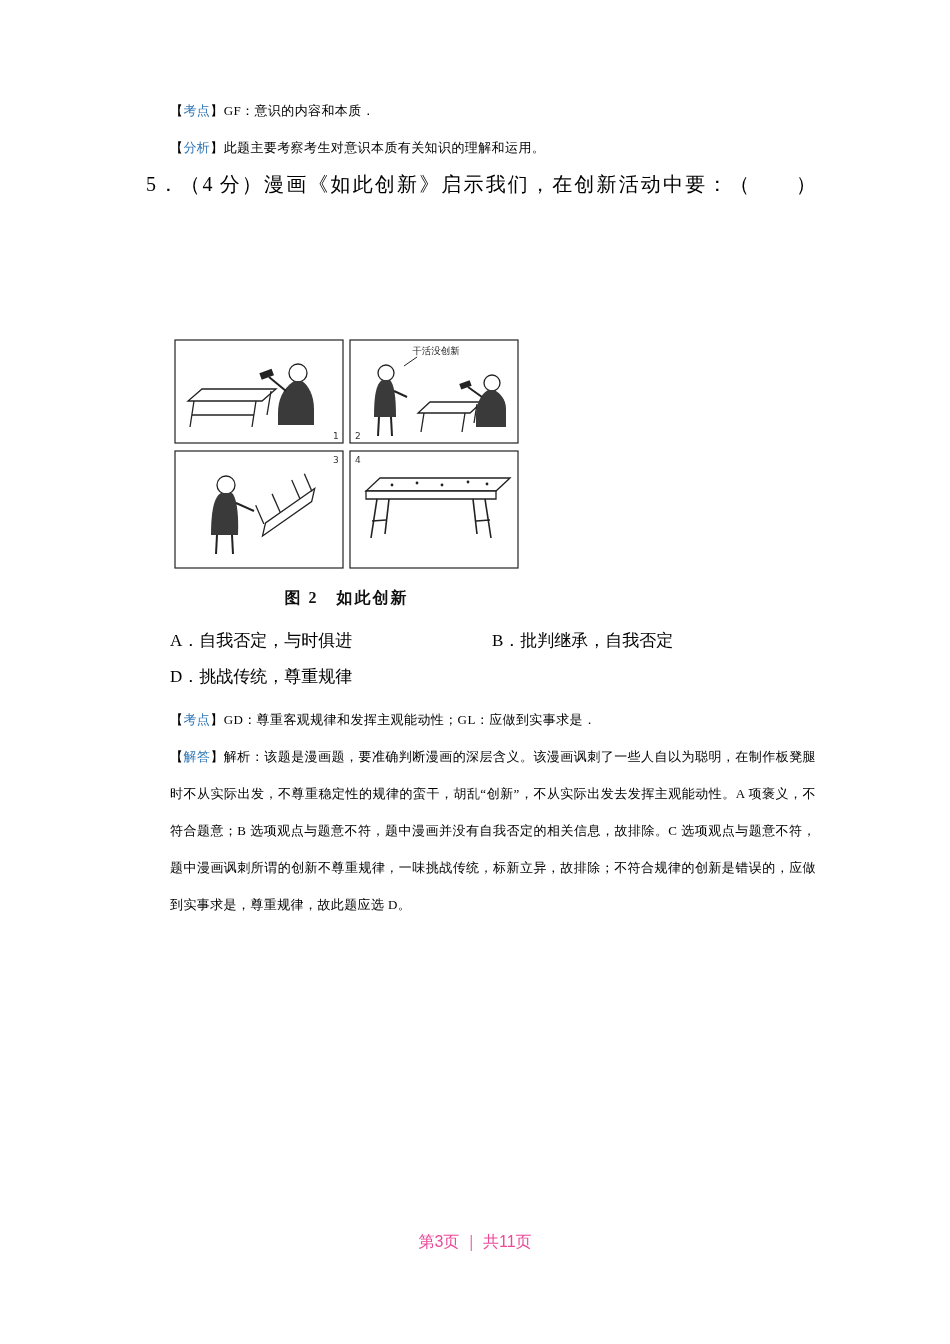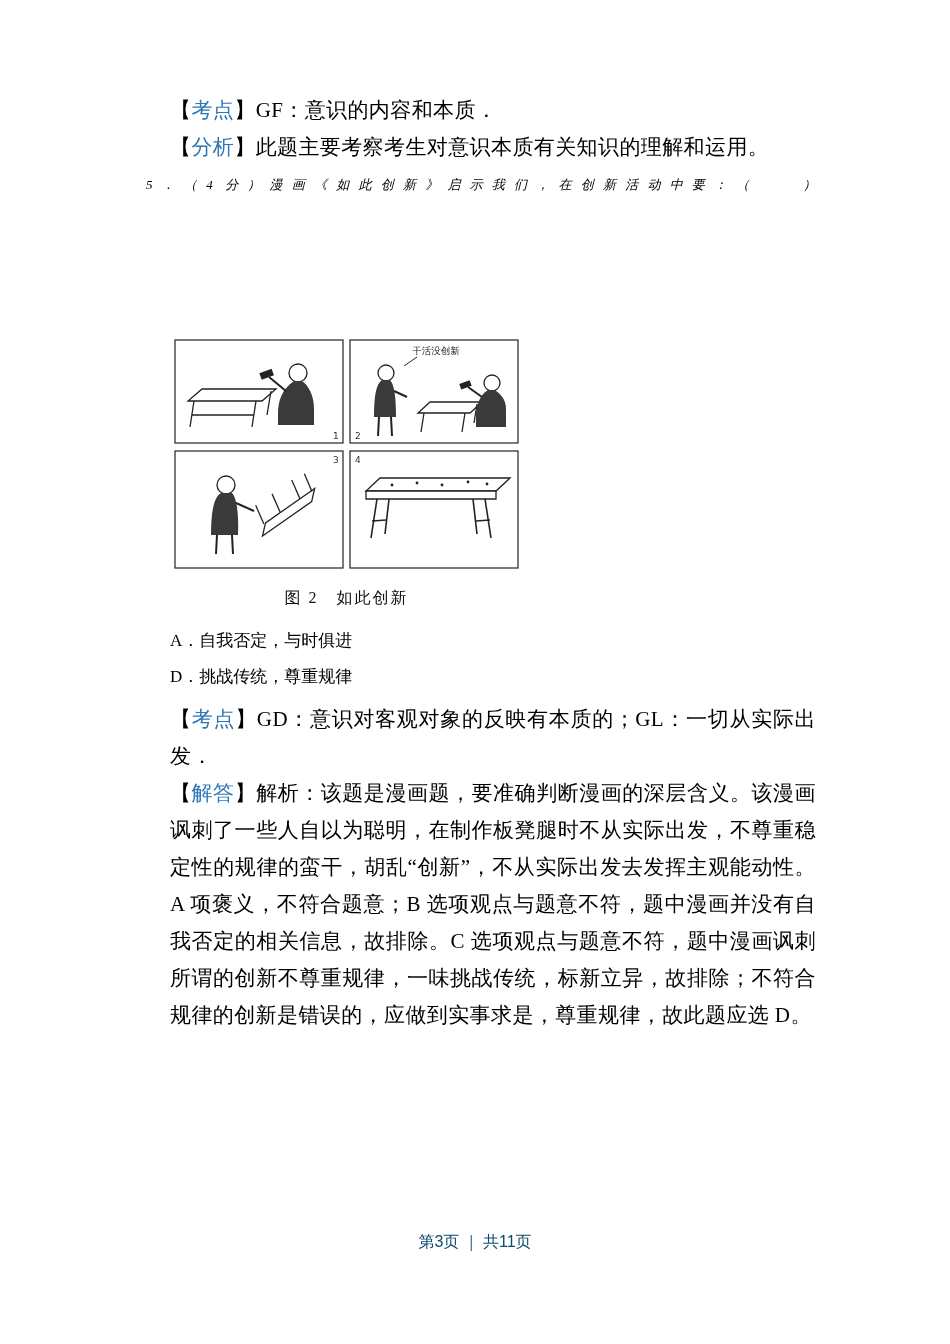--- a/index.html
+++ b/index.html
@@ -7,56 +7,56 @@
     width: 950px; height: 1344px;
     background: #ffffff;
     font-family: "Liberation Serif", "DejaVu Serif", serif;
     color: #000;
     overflow: hidden;
   }
   .page { position: relative; width: 950px; height: 1344px; }
   .content { position: absolute; left: 170px; top: 92px; width: 646px; }
   .para {
     margin: 0;
-    font-size: 21px;
+    font-size: 13px;
     line-height: 37px;
     text-align: justify;
     letter-spacing: 0.4px;
   }
   .bk { color: #000; }
   .tag { color: #2e75b6; }
   .question {
     margin: 0 0 0 -24px;
-    font-size: 13px;
+    font-size: 20px;
     line-height: 37px;
     text-align: justify;
     text-align-last: justify;
-    font-style: italic;
   }
   .comic-wrap { margin: 136px 0 0 4px; width: 345px; }
   .comic-caption {
     width: 345px;
     text-align: center;
     font-size: 16px;
     line-height: 26px;
     margin-top: 12px;
     letter-spacing: 2px;
     color: #111;
+    font-weight: bold;
   }
   .options { margin-top: 12px; }
   .opt-row { display: flex; font-size: 17px; line-height: 36px; }
   .opt-a { width: 322px; }
   .opt-b { flex: 1; }
   .ans2 { margin-top: 6px; }
   .footer {
     position: absolute;
     left: 0; top: 1232px;
     width: 950px;
     text-align: center;
-    color: #0c4a6e;
+    color: #ec4899;
     font-size: 16px;
     font-family: "Liberation Sans", "DejaVu Sans", sans-serif;
   }
   .footer span { margin: 0 2px; }
   svg text { font-family: "DejaVu Sans", sans-serif; }
 </style>
 </head>
 <body>
 
 <div class="page">
@@ -163,28 +163,29 @@
             <line x1="302" y1="182" x2="316" y2="181"></line>
           </g>
         </g>
       </svg>
       <div class="comic-caption">图 2　如此创新</div>
     </div>
 
     <div class="options">
       <div class="opt-row">
         <div class="opt-a"><span>A．</span><span>自我否定，与时俱进</span></div>
+        <div class="opt-b"><span>B．</span><span>批判继承，自我否定</span></div>
       </div>
       <div class="opt-row">
         <div class="opt-b"><span>D．</span><span>挑战传统，尊重规律</span></div>
       </div>
     </div>
 
     <div class="ans2">
-      <p class="para"><span class="bk">【</span><span class="tag">考点</span><span class="bk">】</span><span>GD：意识对客观对象的反映有本质的；GL：一切从实际出发．</span></p>
+      <p class="para"><span class="bk">【</span><span class="tag">考点</span><span class="bk">】</span><span>GD：尊重客观规律和发挥主观能动性；GL：应做到实事求是．</span></p>
 
 
       <p class="para"><span class="bk">【</span><span class="tag">解答</span><span class="bk">】</span><span>解析：该题是漫画题，要准确判断漫画的深层含义。该漫画讽刺了一些人自以为聪明，在制作板凳腿时不从实际出发，不尊重稳定性的规律的蛮干，胡乱“创新”，不从实际出发去发挥主观能动性。A 项褒义，不符合题意；B 选项观点与题意不符，题中漫画并没有自我否定的相关信息，故排除。C 选项观点与题意不符，题中漫画讽刺所谓的创新不尊重规律，一味挑战传统，标新立异，故排除；不符合规律的创新是错误的，应做到实事求是，尊重规律，故此题应选 D。</span></p>
     </div>
 
   </div>
 
   <div class="footer">
     <span>第3页</span><span>｜</span><span>共11页</span>
   </div>

